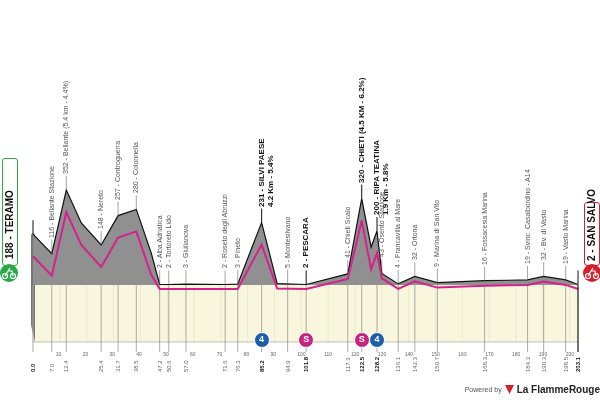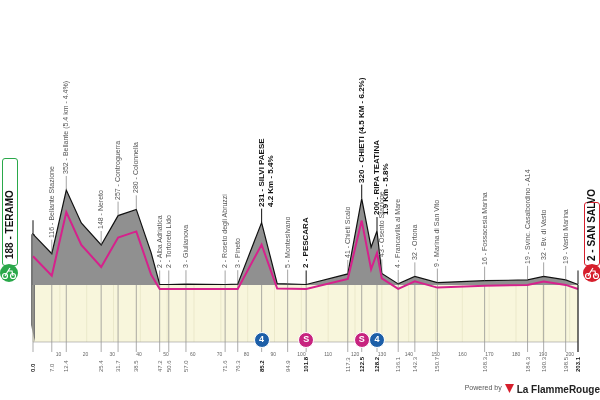--- a/index.html
+++ b/index.html
@@ -4,21 +4,21 @@
 <style>
   html,body{margin:0;padding:0;background:#ffffff;}
   body{width:600px;height:400px;position:relative;overflow:hidden;font-family:"Liberation Sans",sans-serif;}
   .abs{position:absolute;}
   .vlabel{position:absolute;transform-origin:0 0;transform:rotate(-90deg);white-space:nowrap;font-family:"Liberation Sans",sans-serif;font-size:7px;color:#555;line-height:8px;}
   .vlabel.bold{font-weight:bold;color:#111;font-size:8px;}
   .start-box{position:absolute;left:2px;top:158px;width:14px;height:106px;border:1.5px solid #2aa84a;border-radius:3px;background:#fff;}
   .finish-box{position:absolute;left:584px;top:202px;width:14px;height:62px;border:1.5px solid #d61f2c;border-radius:3px;background:#fff;}
   .box-label{position:absolute;transform-origin:0 0;transform:rotate(-90deg);white-space:nowrap;font-weight:bold;font-size:10px;color:#111;}
   .badge-circle{position:absolute;width:16px;height:16px;border-radius:50%;}
-  .footer{position:absolute;right:0;top:384px;font-size:7px;color:#555;display:flex;align-items:flex-start;gap:3px;}
+  .footer{position:absolute;right:0;top:384px;font-size:7px;color:#555;display:flex;align-items:center;gap:3px;}
   .footer .brand{font-size:10px;font-weight:bold;color:#222;}
   .km-label{position:absolute;transform-origin:0 0;transform:rotate(-90deg);white-space:nowrap;font-size:6px;color:#666;}
   .km-label.bold{font-weight:bold;color:#111;}
   .tick-label{position:absolute;font-size:5px;color:#666;}
 </style>
 </head>
 <body>
 
 <div class="start-box">
   <span class="box-label" style="left:1px;top:100px;">188 - TERAMO</span>

